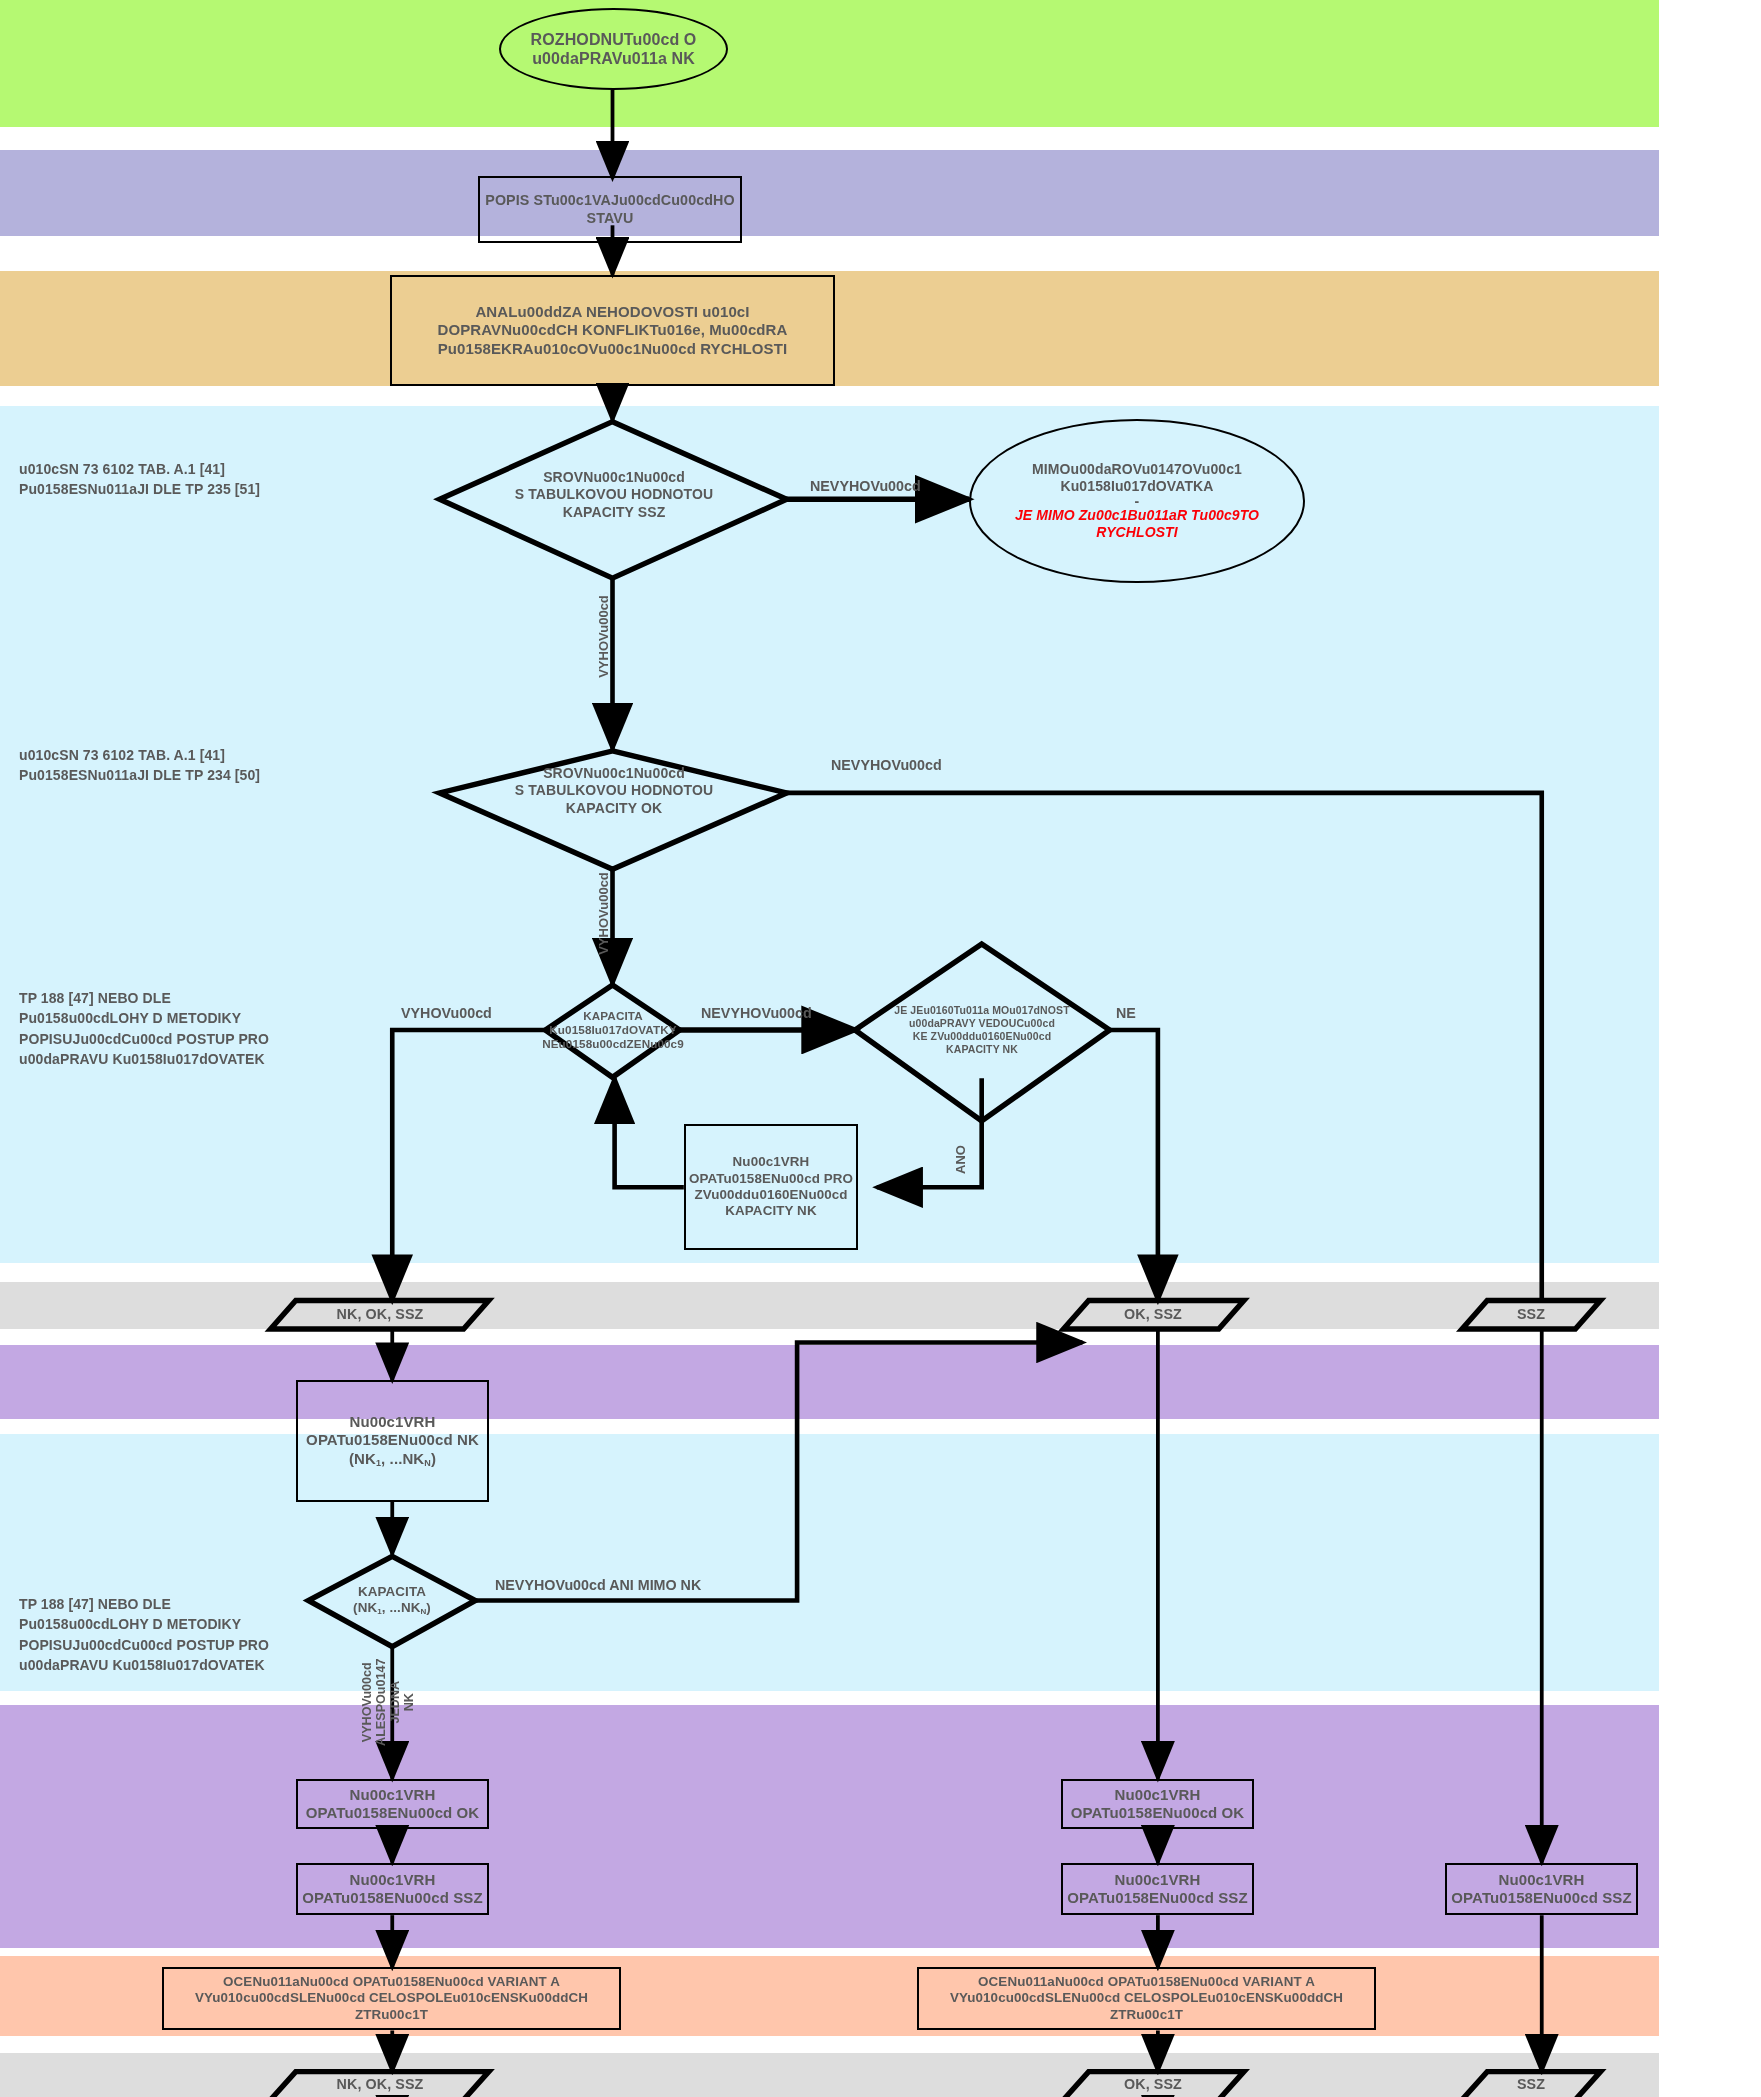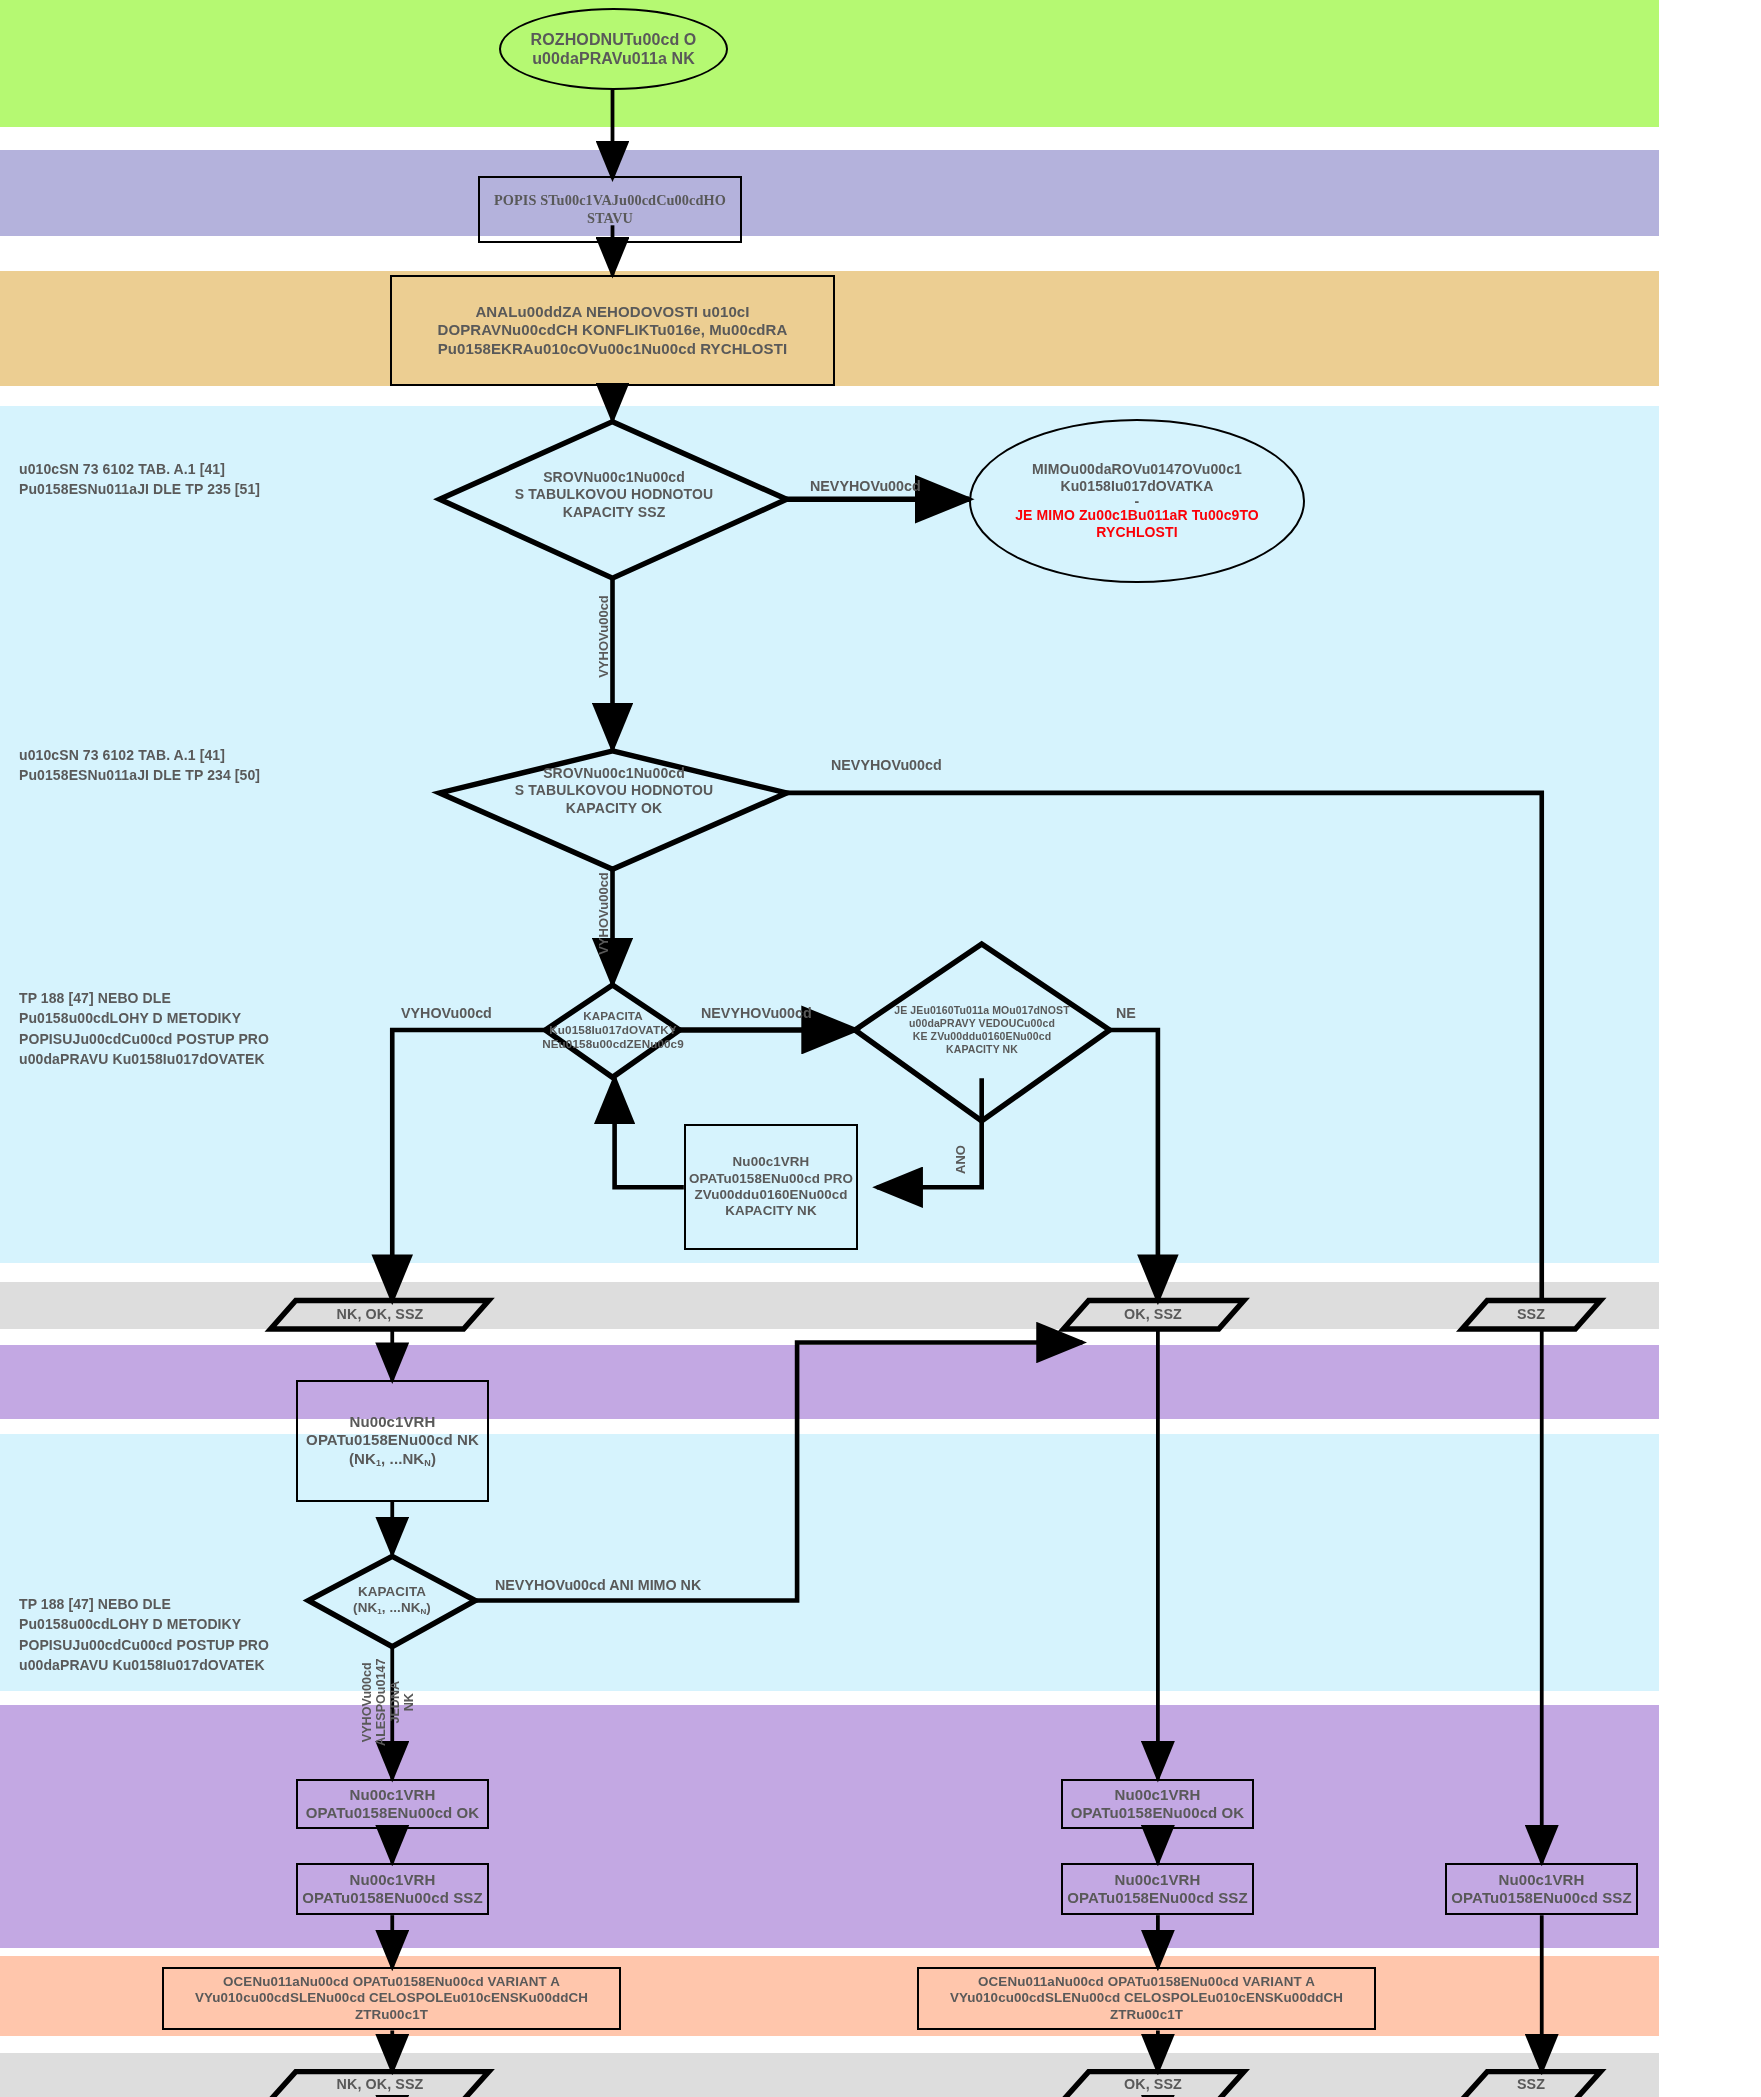--- a/index.html
+++ b/index.html
@@ -10,21 +10,21 @@
   svg.layer{pointer-events:none;}
   .node{position:absolute;box-sizing:border-box;display:flex;align-items:center;
         justify-content:center;text-align:center;color:#595959;font-weight:bold;
         line-height:1.22;letter-spacing:0.1px;}
   .rect{border:2.5px solid #000;background:transparent;}
   .ell{border:2.9px solid #000;border-radius:50%;background:transparent;}
   .sidelabel{position:absolute;color:#595959;font-weight:bold;text-align:left;
              line-height:1.45;letter-spacing:0.1px;}
   .edgelabel{position:absolute;color:#595959;font-weight:bold;white-space:nowrap;}
   .vert{transform-origin:center center;}
-  .red{color:#fb0007;}
+  .red{color:#fb0007;font-style:italic;}
   sub{font-size:60%;vertical-align:-0.25em;}
 </style>
 </head>
 <body>
 
 <div id="root">
 
   <div id="bands">
       <div class="band" style="top: 0px; height: 127px; width: 1659px; background: rgb(181, 249, 114);"></div>
       <div class="band" style="top: 150px; height: 86px; width: 1659px; background: rgb(180, 178, 220);"></div>
@@ -119,21 +119,21 @@
       <polygon points="2595,4938 2965,4938 2905,5005 2535,5005"></polygon>
       <polygon points="3545,4938 3815,4938 3755,5005 3485,5005"></polygon>
     </g>
   </svg>
 
   <div class="node ell" style="left:499px;top:8.4px;width:229px;height:82px;font-size:16px;justify-content:center;">
     <span style="white-space:pre-line">ROZHODNUTu00cd O
 u00daPRAVu011a NK</span>
   </div>
 
-  <div class="node rect" style="left:478px;top:176px;width:264px;height:67px;font-size:14.3px;font-family:Liberation Serif, serif;">
+  <div class="node rect" style="left:478px;top:176px;width:264px;height:67px;font-size:14.3px;">
     <span style="white-space:pre-line">POPIS STu00c1VAJu00cdCu00cdHO
 STAVU</span>
   </div>
 
   <div class="node rect" style="left:390px;top:275px;width:445px;height:111px;font-size:15px;">
     <span style="white-space:pre-line">ANALu00ddZA NEHODOVOSTI u010cI
 DOPRAVNu00cdCH KONFLIKTu016e, Mu00cdRA
 Pu0158EKRAu010cOVu00c1Nu00cd RYCHLOSTI</span>
   </div>
 

